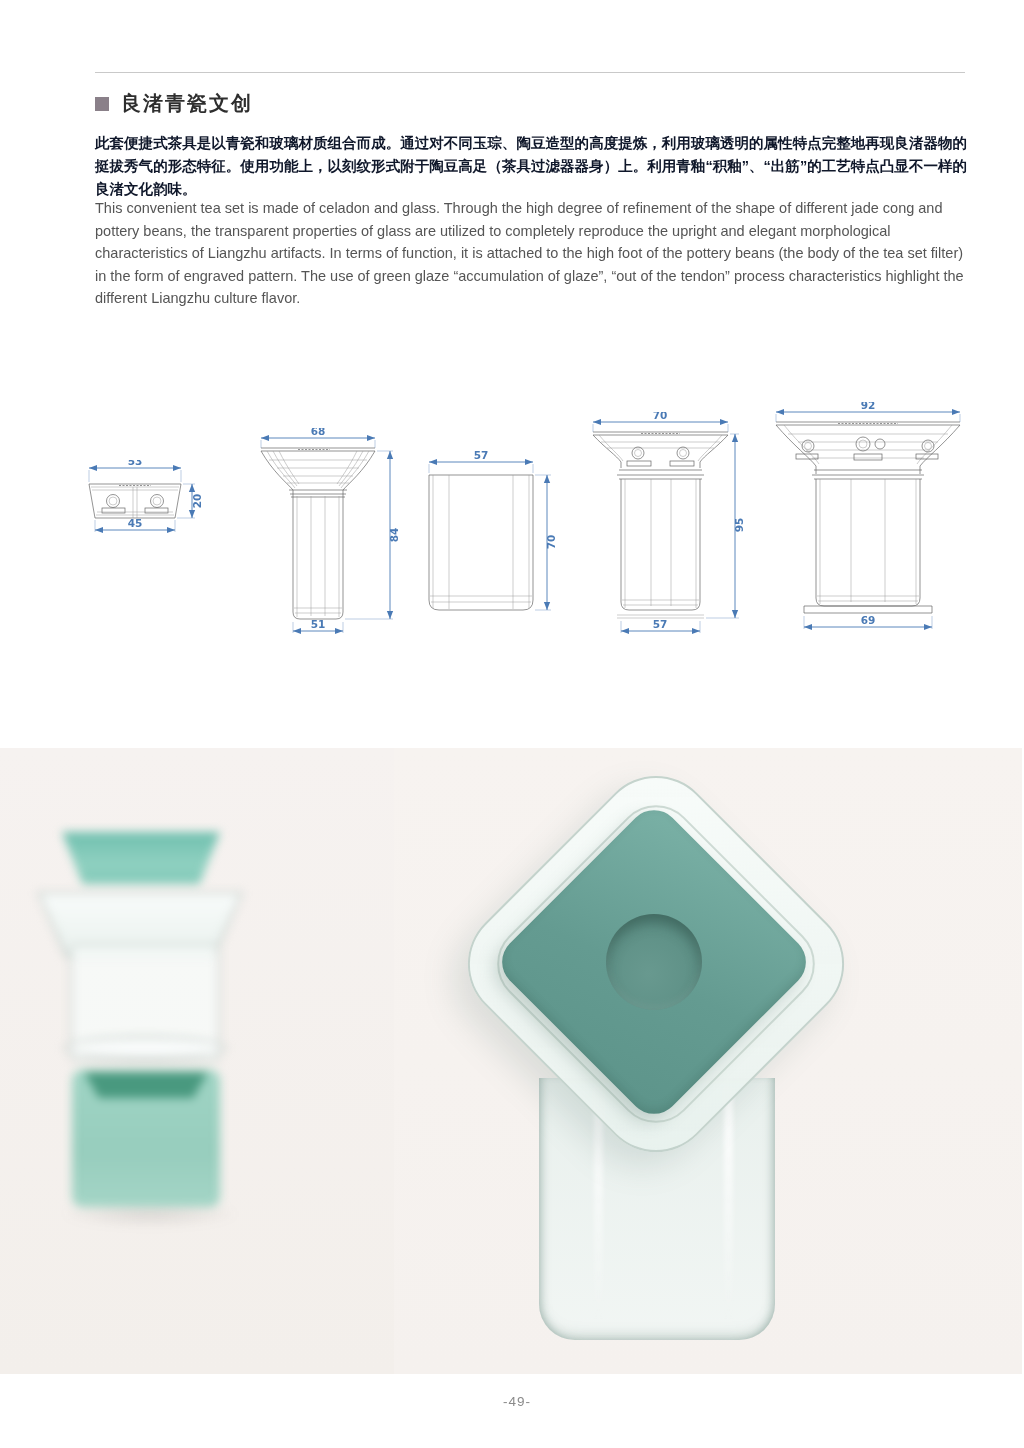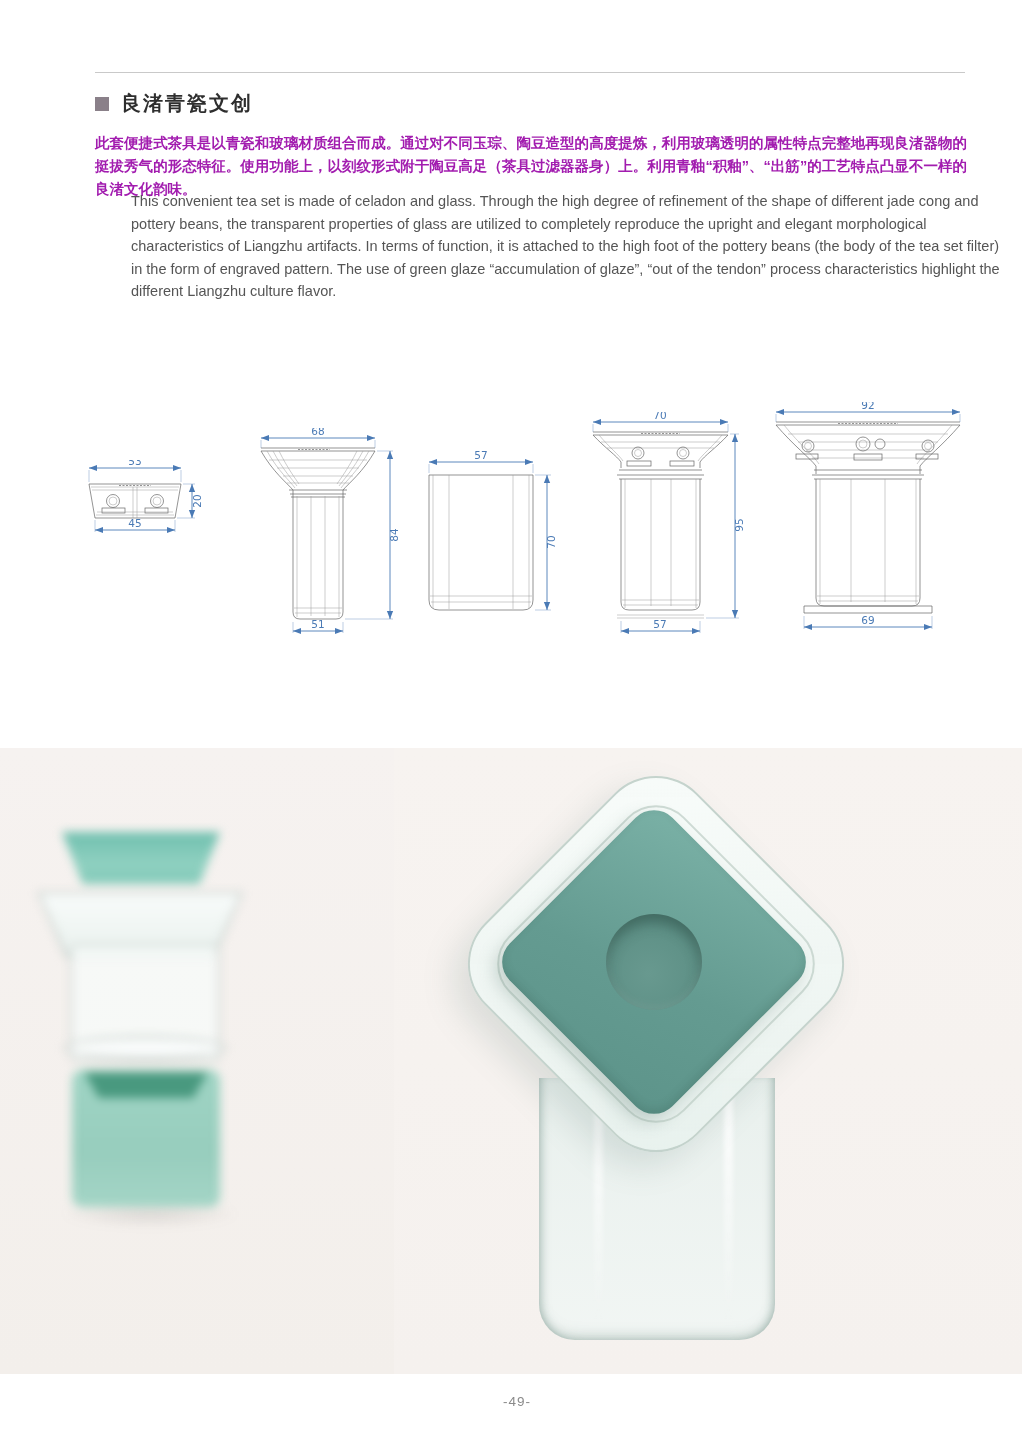--- a/index.html
+++ b/index.html
@@ -3,24 +3,24 @@
 <meta charset="utf-8">
 <style>
   html,body{margin:0;padding:0;background:#fff;}
   #page{position:relative;width:1024px;height:1448px;background:#ffffff;overflow:hidden;
         font-family:"Liberation Sans","DejaVu Sans",sans-serif;}
   .rule{position:absolute;left:95px;top:72px;width:870px;height:1px;background:#c9c9c9;}
   .title-row{position:absolute;left:95px;top:90px;display:flex;align-items:center;gap:12px;}
   .bullet{width:14px;height:14px;background:#8a8089;}
   .title{font-size:20px;font-weight:700;color:#2e2e2e;letter-spacing:2px;}
   .zh{position:absolute;left:95px;top:132px;width:872px;font-size:14.5px;line-height:23px;
-      font-weight:600;color:#a21caf;text-align:justify;}
-  .en{position:absolute;left:95px;top:190px;width:872px;font-size:14.5px;line-height:22.5px;
-      color:#555;margin-left:36px;}
-  .drawing{position:absolute;}
+      font-weight:600;color:#0f172a;text-align:justify;}
+  .en{position:absolute;left:95px;top:197px;width:872px;font-size:14.5px;line-height:22.5px;
+      color:#555;}
+  .drawing{position:absolute;font-weight:bold;}
   .wire{stroke:#666;stroke-width:.7;fill:none;}
   .wirel{stroke:#9a9a9a;stroke-width:.5;fill:none;}
   .dim{stroke:#4a7ab5;stroke-width:.9;fill:none;}
   .ext{stroke:#4a7ab5;stroke-width:.5;fill:none;opacity:.75;}
   .dimt{fill:#4a7ab5;font-size:10.5px;text-anchor:middle;font-family:"DejaVu Sans",sans-serif;}
   
   .photo{position:absolute;top:748px;height:626px;overflow:hidden;}
   .photo.left{left:0;width:394px;background:linear-gradient(180deg,#f6f2f0,#f3efeb);}
   .photo.right{left:394px;width:628px;background:linear-gradient(180deg,#f7f3f0,#f5f1ee);}
   .blur-wrap{position:absolute;inset:0;filter:blur(5px);}

